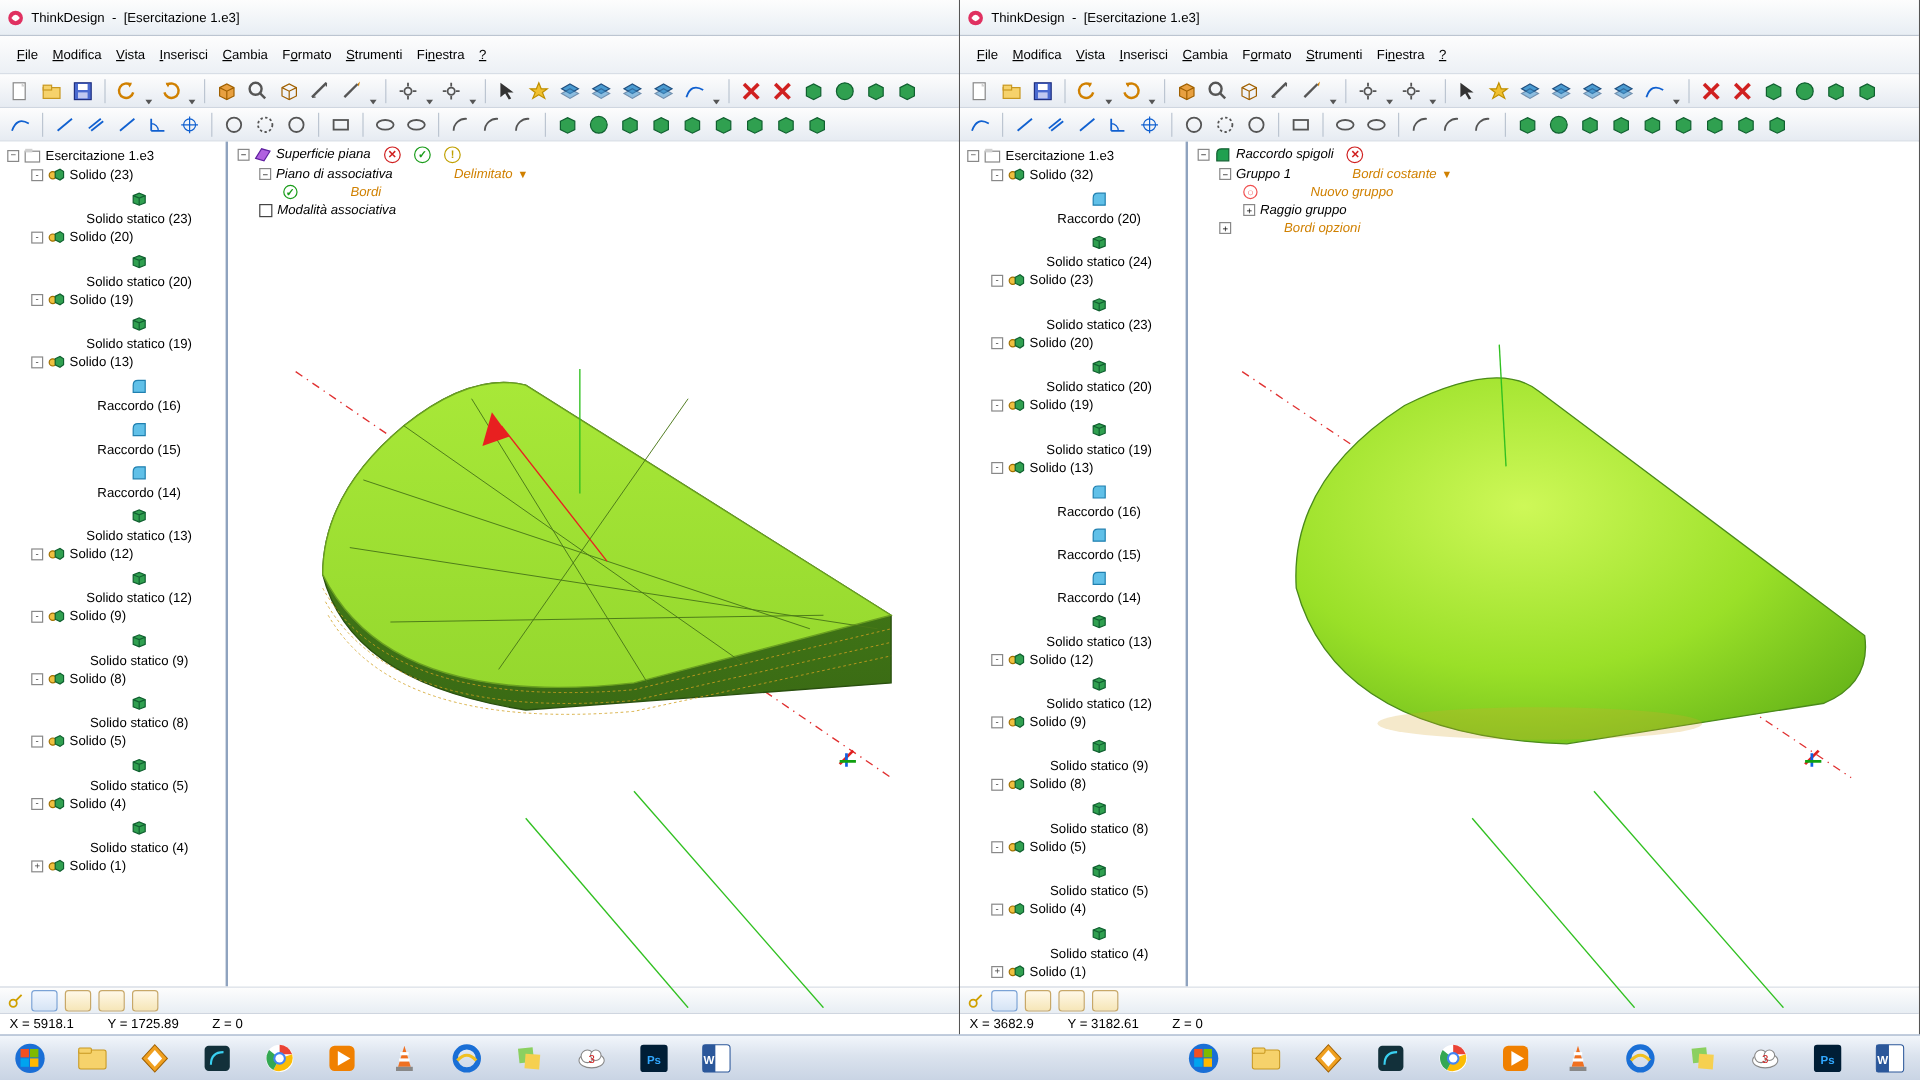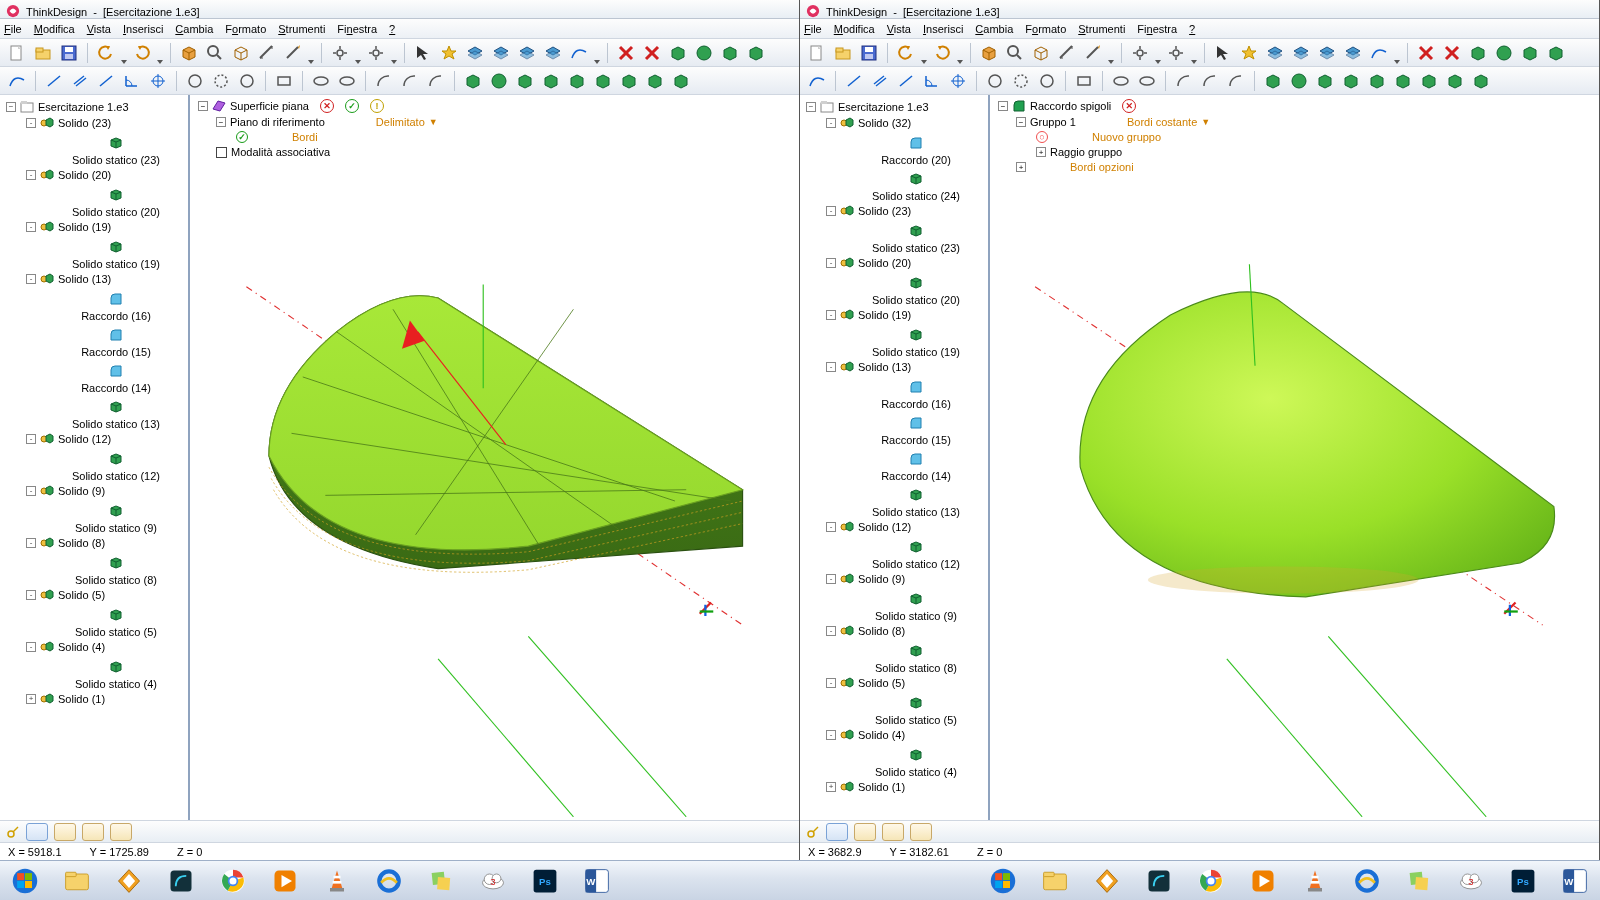--- a/index.html
+++ b/index.html
@@ -1,36 +1,36 @@
 <!DOCTYPE html>
 <html><head>
 <meta charset="utf-8">
 <style>
   * { box-sizing: border-box; margin: 0; padding: 0; font-family: "Segoe UI", Tahoma, sans-serif; font-size: 11px; }
   body { width: 1600px; height: 900px; overflow: hidden; background: #e8eef4; display: flex; flex-direction: column; }
   .dual { flex: 1; display: flex; }
   .pane { flex: 1; display: flex; flex-direction: column; background: #fff; border-right: 1px solid #555; }
-  .titlebar { height: 19px; background: linear-gradient(#fdfdfd,#e8eef4); display: flex; align-items: flex-end; padding: 0 6px; border-bottom: 1px solid #bcc5d1; }
+  .titlebar { height: 30px; background: linear-gradient(#fdfdfd,#e8eef4); display: flex; align-items: center; padding: 0 6px; border-bottom: 1px solid #bcc5d1; }
   .titlebar .logo { width: 14px; height: 14px; margin-right: 6px; }
   .titlebar .ttxt { font-size: 11px; color: #000; }
-  .menubar { height: 20px; background: linear-gradient(#fdfdfd,#ecf0f5); display: flex; align-items: center; padding: 0 4px; gap: 12px; border-bottom: 1px solid #cfd6e0; }
+  .menubar { height: 32px; background: linear-gradient(#fdfdfd,#ecf0f5); display: flex; align-items: center; padding: 0 14px; gap: 12px; border-bottom: 1px solid #cfd6e0; }
   .menubar span { font-size: 11px; color: #000; }
   .menubar span u { text-decoration: underline; }
   .toolbar { height: 28px; background: linear-gradient(#fdfdfd,#e6ebf2); display: flex; align-items: center; padding: 0 6px; gap: 4px; border-bottom: 1px solid #cfd6e0; overflow: hidden; }
   .tbtn { width: 22px; height: 22px; display: flex; align-items: center; justify-content: center; border-radius: 3px; }
   .tbtn svg { width: 18px; height: 18px; }
   .sep { width: 1px; height: 20px; background: #bcc5d1; margin: 0 3px; }
   .workrow { flex: 1; display: flex; min-height: 0; }
   .treepanel { width: 190px; border-right: 2px solid #8fa3bf; background: #fff; overflow-y: auto; overflow-x: hidden; padding: 4px 0 4px 2px; }
   .rightarea { flex: 1; position: relative; background: #fff; }
   .cmdpanel { position: absolute; top: 4px; left: 8px; background: rgba(255,255,255,0.0); padding: 0; font-size: 11px; }
   .cmdrow { display: flex; align-items: center; gap: 4px; margin-bottom: 3px; }
   .cmdrow .box { width: 10px; height: 10px; border: 1px solid #888; background: #fff; display: flex; align-items: center; justify-content: center; font-size: 8px; }
   .cmdrow .mini-icon { width: 14px; height: 14px; }
-  .cmdrow .lab { color: #000; }
+  .cmdrow .lab { color: #000; font-style: italic; }
   .cmdrow .lab.orange { color: #d08000; padding-left: 40px; }
   .cmdrow .round { width: 14px; height: 14px; border-radius: 7px; border: 1.5px solid; display: flex; align-items: center; justify-content: center; font-size: 9px; font-weight: bold; }
   .cmdrow .round.red { border-color: #d02020; color: #d02020; }
   .cmdrow .round.green { border-color: #1a9c1a; color: #1a9c1a; }
   .cmdrow .round.warn { border-color: #c0a000; color: #c0a000; }
   .cmdrow .chk { width: 11px; height: 11px; border: 1px solid #444; background: #fff; }
   .cmdrow .carrot { color: #d08000; font-size: 9px; }
   .viewport { position: absolute; inset: 0; }
   .tree-node { display: flex; align-items: center; gap: 4px; padding: 1px 0 1px 4px; white-space: nowrap; }
   .tree-node .exp { width: 10px; height: 10px; border: 1px solid #888; background: #fff; font-size: 8px; line-height: 8px; text-align: center; color: #444; }
@@ -613,21 +613,21 @@
             <svg class="mini-icon" viewBox="0 0 14 14">
                 <path d="M1 10 L6 2 L13 4 L8 12 Z" fill="#b060e0" stroke="#6020a0"></path>
               </svg>
             <span class="lab">Superficie piana</span>&nbsp;
             <span class="round red">✕</span>&nbsp;
             <span class="round green">✓</span>&nbsp;
             <span class="round warn">!</span>
           </div>
           <div class="cmdrow" style="padding-left:18px">
             <span class="box">−</span>
-            <span class="lab">Piano di riferimento</span>&nbsp;
+            <span class="lab">Piano di associativa</span>&nbsp;
             <span class="lab orange">Delimitato</span>
             <span class="carrot">▼</span>
           </div>
           <div class="cmdrow" style="padding-left:38px">
             <span class="round green" style="width:12px;height:12px">✓</span>
             <span class="lab orange">Bordi</span>
           </div>
           <div class="cmdrow" style="padding-left:18px">
             <span class="chk"></span>
             <span class="lab">Modalità associativa</span>

